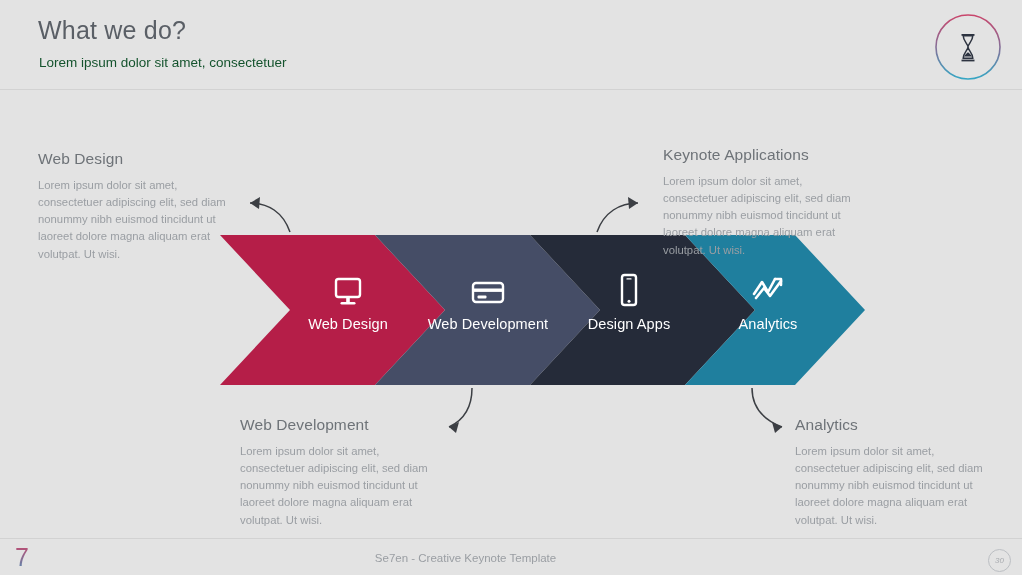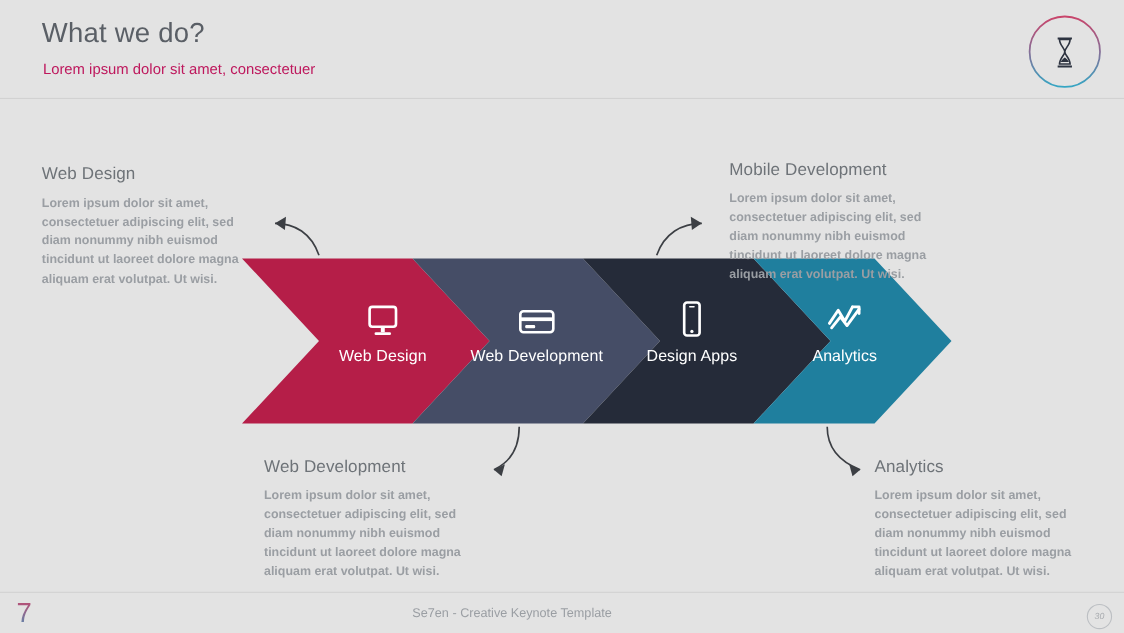--- a/index.html
+++ b/index.html
@@ -13,21 +13,21 @@
 
   
   .header{position:absolute;left:0;top:0;width:1022px;height:90px;}
   .header-rule{position:absolute;left:0;top:89px;width:1022px;height:1px;background:#d2d2d2;}
   .title{
     position:absolute;left:38px;top:16px;
     font-size:25px;color:#5a5f66;font-weight:400;letter-spacing:.2px;
   }
   .subtitle{
     position:absolute;left:39px;top:55px;
-    font-size:13.5px;color:#be185d;font-weight:400;
+    font-size:13.5px;color:#14532d;font-weight:400;
   }
 
   
   .hdr-badge{position:absolute;left:933px;top:12px;width:70px;height:70px;}
   .hdr-badge svg{display:block;}
 
   
   .banner{position:absolute;left:0;top:0;width:1022px;height:575px;pointer-events:none;}
   .banner svg{display:block;}
 
@@ -38,21 +38,21 @@
   .seg-icon{position:absolute;width:40px;height:40px;}
 
   
   .block{position:absolute;}
   .block-head{
     font-size:15.5px;color:#6e7378;font-weight:400;margin:0 0 9px 0;
     letter-spacing:.1px;
   }
   .block-body{
     font-size:11.3px;color:#9a9ea3;line-height:1.52;margin:0;
-    font-weight:700;
+    font-weight:400;
   }
 
   
   .footer-rule{position:absolute;left:0;top:538px;width:1022px;height:1px;background:#d2d2d2;}
   .page-num{
     position:absolute;left:15px;top:543px;font-size:25px;font-weight:400;
     background:linear-gradient(180deg,#c9456b 0%,#4f8fb5 100%);
     -webkit-background-clip:text;background-clip:text;color:transparent;
     -webkit-text-fill-color:transparent;
   }
@@ -159,21 +159,21 @@
   <div class="seg-label" style="left:388px;top:316px;">Web Development</div>
   <div class="seg-label" style="left:529px;top:316px;">Design Apps</div>
   <div class="seg-label" style="left:668px;top:316px;">Analytics</div>
 
   <div class="block" style="left:38px;top:150px;width:200px;">
     <p class="block-head">Web Design</p>
     <p class="block-body">Lorem ipsum dolor sit amet, consectetuer adipiscing elit, sed diam nonummy nibh euismod tincidunt ut laoreet dolore magna aliquam erat volutpat. Ut wisi.</p>
   </div>
 
   <div class="block" style="left:663px;top:146px;width:196px;">
-    <p class="block-head">Mobile Development</p>
+    <p class="block-head">Keynote Applications</p>
     <p class="block-body">Lorem ipsum dolor sit amet, consectetuer adipiscing elit, sed diam nonummy nibh euismod tincidunt ut laoreet dolore magna aliquam erat volutpat. Ut wisi.</p>
   </div>
 
   <div class="block" style="left:240px;top:416px;width:200px;">
     <p class="block-head">Web Development</p>
     <p class="block-body">Lorem ipsum dolor sit amet, consectetuer adipiscing elit, sed diam nonummy nibh euismod tincidunt ut laoreet dolore magna aliquam erat volutpat. Ut wisi.</p>
   </div>
 
   <div class="block" style="left:795px;top:416px;width:198px;">
     <p class="block-head">Analytics</p>

